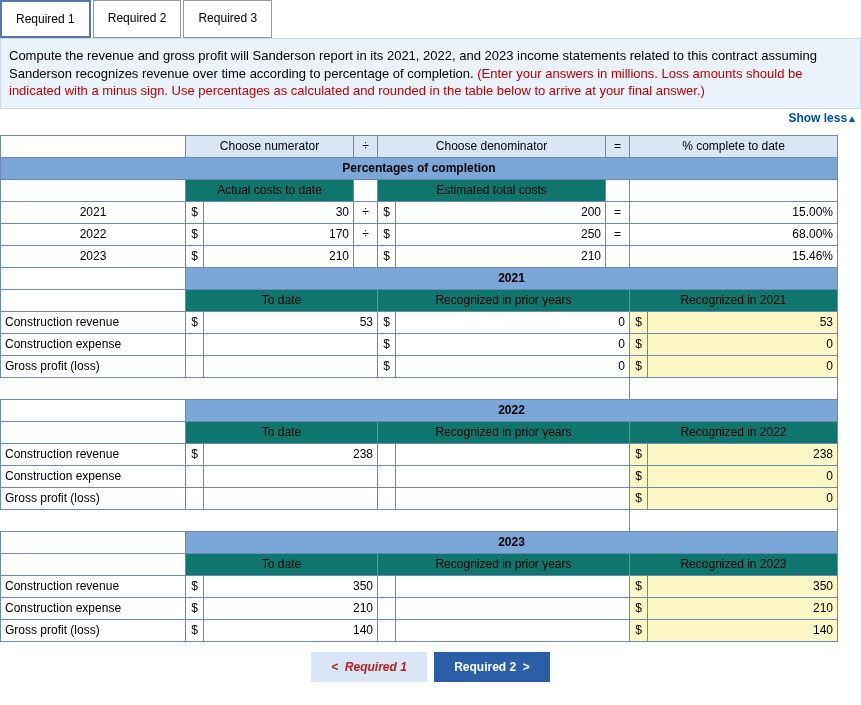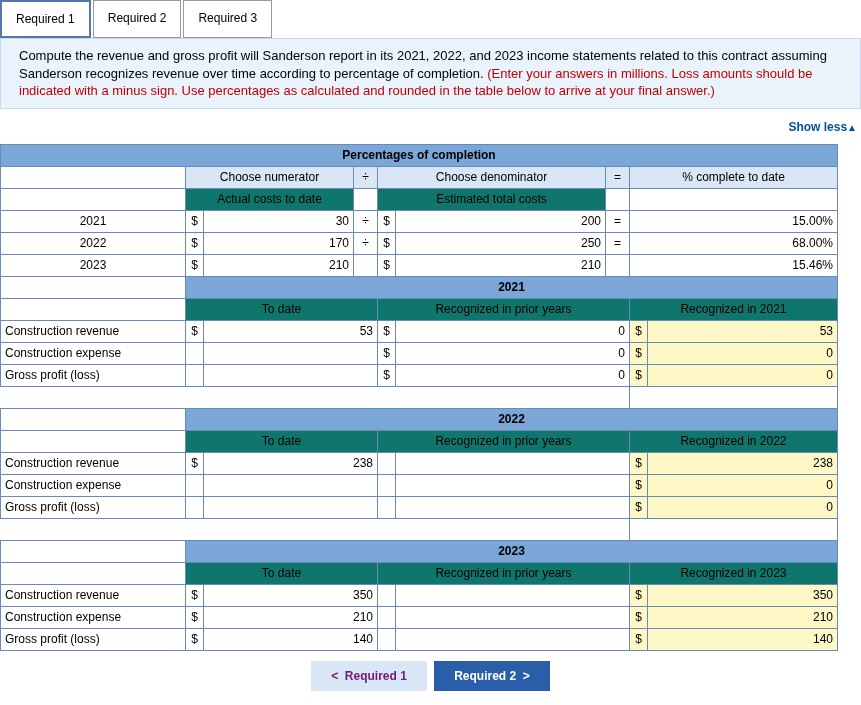--- a/index.html
+++ b/index.html
@@ -1,38 +1,38 @@
 <!DOCTYPE html>
 <html><head>
 <meta charset="utf-8">
 <style>
   * { box-sizing: border-box; }
   body { margin: 0; font-family: Arial, sans-serif; font-size: 12px; background: #fff; color: #000; }
   .container { width: 861px; }
   .tabs { display: flex; padding: 0; }
   .tab { border: 1px solid #999; padding: 10px 14px; font-size: 12px; background: #fff; cursor: pointer; margin-right: 2px; }
   .tab.active { border: 2px solid #5478a8; }
-  .instructions { background: #eaf3fb; border: 1px solid #c8d8e8; padding: 8px 18px; font-size: 13px; line-height: 1.35; }
+  .instructions { background: #eaf3fb; border: 1px solid #c8d8e8; padding: 8px 8px; font-size: 13px; line-height: 1.35; }
   .instructions .red { color: #c00000; }
-  .showless { text-align: right; color: #0050a0; font-weight: bold; font-size: 12px; padding: 11px 4px 10px 0; cursor: pointer; }
+  .showless { text-align: right; color: #0050a0; font-weight: bold; font-size: 12px; padding: 2px 4px 10px 0; cursor: pointer; }
   .showless .arrow { font-size: 10px; }
   table.main { border-collapse: collapse; width: 838px; }
   table.main td, table.main th { border: 1px solid #6a89b5; padding: 2px 4px; height: 22px; font-size: 12px; }
   .hdr-blue { background: #7aa6d8; color: #000; text-align: center; font-weight: bold; }
   .hdr-mid { background: #0f766e; text-align: center; }
   .hdr-mid-b { background: #d9e6f5; text-align: center; font-weight: normal; }
   .cell-label { text-align: left; padding-left: 4px; }
   .cell-center { text-align: center; }
   .cell-right { text-align: right; padding-right: 4px; }
   .dollar { width: 18px; text-align: center; }
   .yellow { background: #fdf8c6; }
   .spacer-row td { border-left: none; border-right: none; height: 14px; }
   .nav-btns { text-align: center; padding: 10px 0; }
   .btn { display: inline-block; padding: 8px 20px; font-size: 12px; font-weight: bold; margin: 0 2px; }
-  .btn-prev { background: #d9e6f5; color: #701a75; }
+  .btn-prev { background: #d9e6f5; color: #b91c1c; font-style: italic; }
   .btn-next { background: #2b5ea8; color: #fff; cursor: pointer; }
   .noborder-lr { border-left: none !important; border-right: none !important; }
   .op { width: 24px; text-align: center; }
   .col-year { width: 185px; }
   .col-num { width: 150px; }
   .col-denom { width: 210px; margin-top: 31px; }
   .col-pct { width: 195px; }
 </style>
 </head>
 <body>
@@ -48,30 +48,30 @@
     <span>Compute the revenue and gross profit will Sanderson report in its 2021, 2022, and 2023 income statements related to this contract assuming Sanderson recognizes revenue over time according to percentage of completion. </span>
     <span class="red">(Enter your answers in millions. Loss amounts should be indicated with a minus sign. Use percentages as calculated and rounded in the table below to arrive at your final answer.)</span>
   </div>
   <div class="showless">
     <span>Show less</span><span class="arrow">▲</span>
   </div>
 
   <table class="main">
     <tbody>
         <tr>
-          <td colspan="10" class="hdr-blue">Percentages of completion</td>
-        </tr>
-    <tr>
       <td class="col-year"></td>
       <td class="hdr-mid-b" colspan="2">Choose numerator</td>
       <td class="hdr-mid-b op">÷</td>
       <td class="hdr-mid-b" colspan="2">Choose denominator</td>
       <td class="hdr-mid-b op">=</td>
       <td class="hdr-mid-b" colspan="2">% complete to date</td>
     </tr>
+    <tr>
+          <td colspan="10" class="hdr-blue">Percentages of completion</td>
+        </tr>
     <tr>
       <td></td>
       <td class="hdr-mid" colspan="2">Actual costs to date</td>
       <td></td>
       <td class="hdr-mid" colspan="2">Estimated total costs</td>
       <td></td>
       <td colspan="2"></td>
     </tr>
     <tr>
       <td class="cell-center">2021</td>

